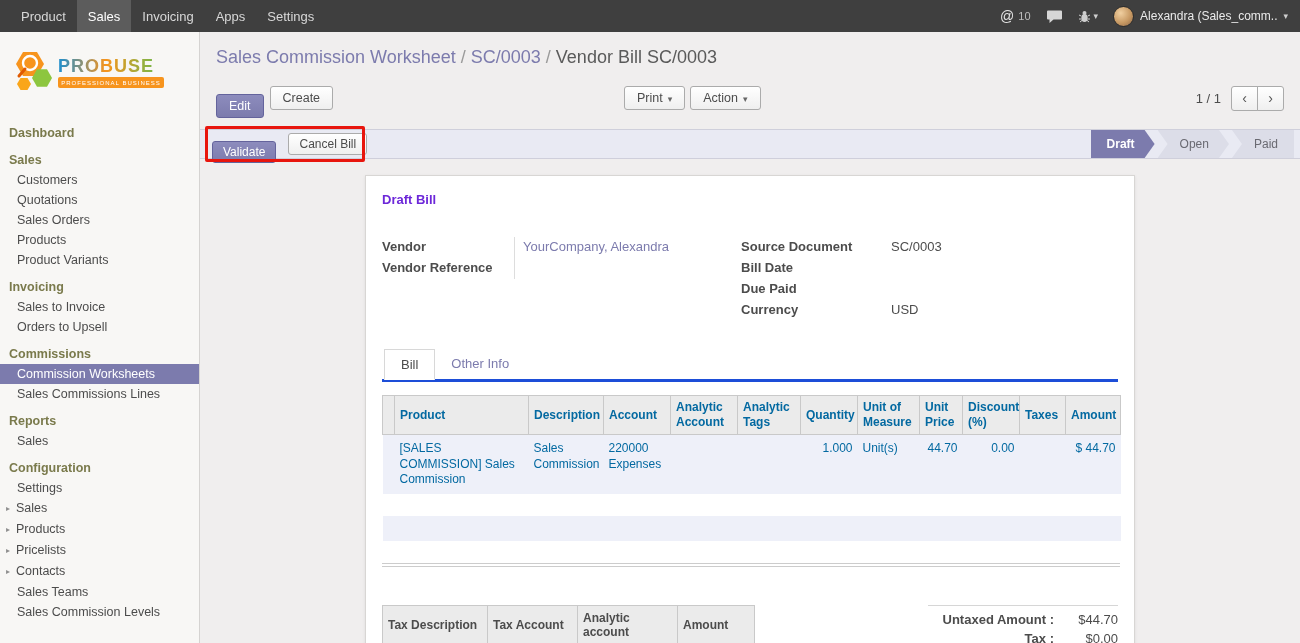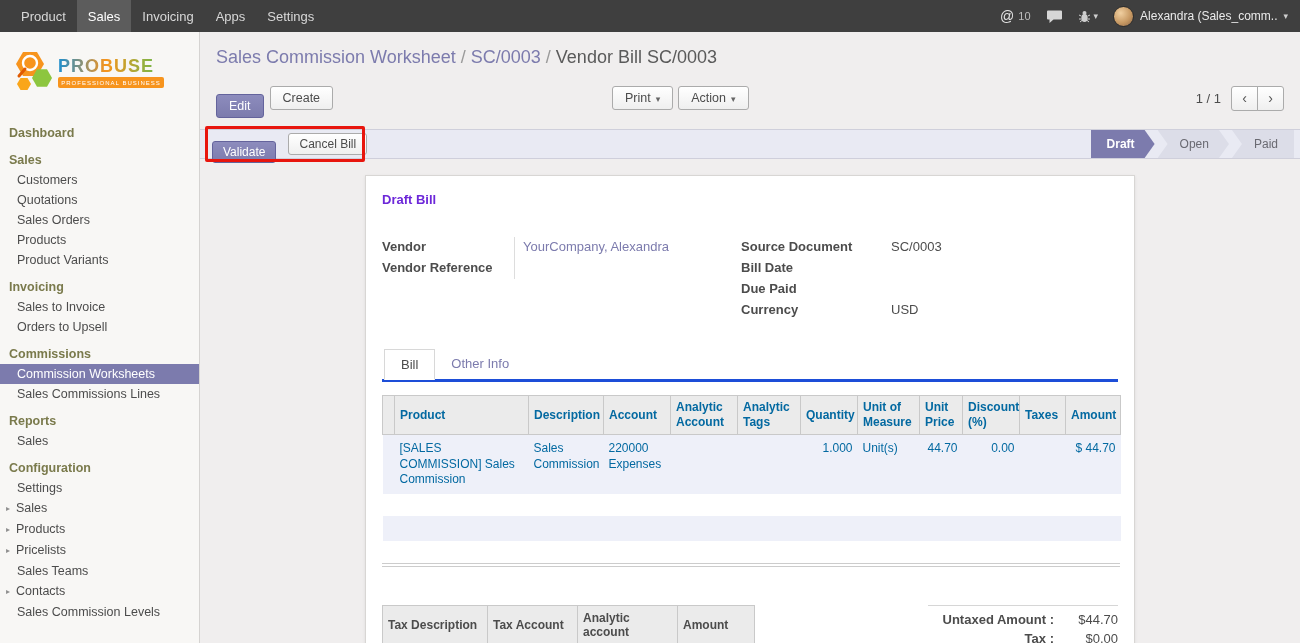--- a/index.html
+++ b/index.html
@@ -42,21 +42,21 @@
   .breadcrumb-row { padding:13px 16px 0 16px; font-size:18px; line-height:24px; }
   .crumb-link { color:var(--accent,#7c7bad); }
   .crumb-sep { color:#9a9a9a; margin:0 5px; }
   .crumb-current { color:#5a5a5a; }
   .buttons-row { position:relative; display:flex; align-items:center; padding:9px 16px 11px 16px; }
   .btn { font-size:12.5px; padding:4px 12px; border:1px solid #ababab; border-radius:3px;
          background:linear-gradient(#ffffff,#efefef); color:#4c4c4c; }
   .btn + .btn { margin-left:6px; }
   .btn-primary { background:linear-gradient(#8d8cbd,var(--accent,#7c7bad)); border-color:#64639c; color:#fff;margin-top:16px; }
   .btn .caret { color:#666; margin-left:5px; font-size:9px; }
-  .mid-buttons { position:absolute; left:412px; display:flex; }
+  .mid-buttons { position:absolute; left:424px; display:flex; }
   .mid-buttons .btn + .btn { margin-left:5px; }
   .pager { margin-left:auto; display:flex; align-items:center; gap:10px; font-size:13px; color:#4c4c4c; }
   .pager-group { display:flex; }
   .pager-btn { width:27px; height:25px; border:1px solid #ababab; background:linear-gradient(#fff,#efefef);
                color:#555; font-size:14px; line-height:1; }
   .pager-btn.prev { border-radius:3px 0 0 3px; }
   .pager-btn.next { border-radius:0 3px 3px 0; margin-left:-1px; }
 
   
   .statusbar { position:relative; height:30px; background:var(--statusbar-bg,#e9eaf3);
@@ -197,24 +197,24 @@
       <a class="side-item">Settings</a>
       <a class="side-item">
         <span class="arrow">▸</span><span>Sales</span>
       </a>
       <a class="side-item">
         <span class="arrow">▸</span><span>Products</span>
       </a>
       <a class="side-item">
         <span class="arrow">▸</span><span>Pricelists</span>
       </a>
-      <a class="side-item">Sales Teams</a>
       <a class="side-item">
         <span class="arrow">▸</span><span>Contacts</span>
       </a>
+      <a class="side-item">Sales Teams</a>
       <a class="side-item">Sales Commission Levels</a>
     </nav>
   </aside>
 
   <main class="content">
 
     <div class="breadcrumb-row">
       <a class="crumb-link">Sales Commission Worksheet</a><span class="crumb-sep">/</span><a class="crumb-link">SC/0003</a><span class="crumb-sep">/</span><span class="crumb-current">Vendor Bill SC/0003</span>
     </div>
 

